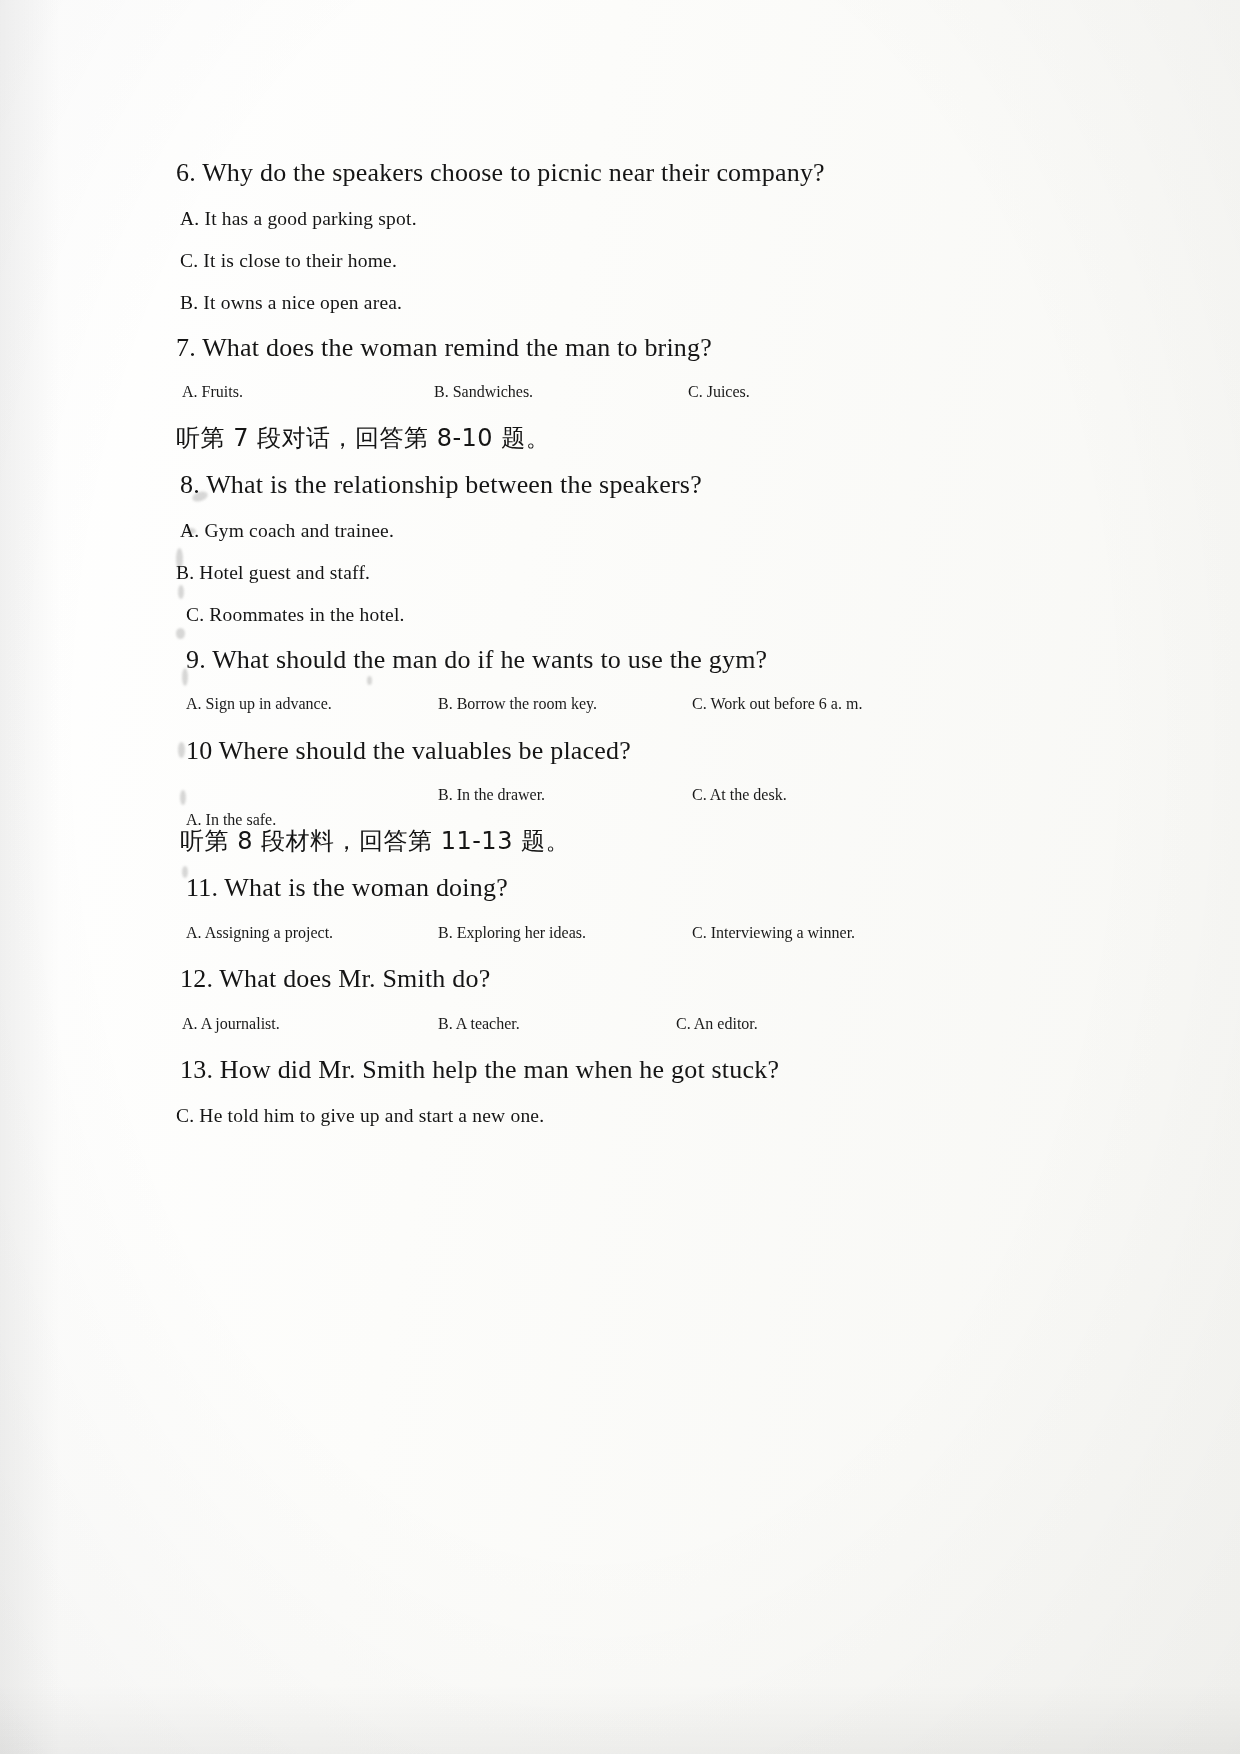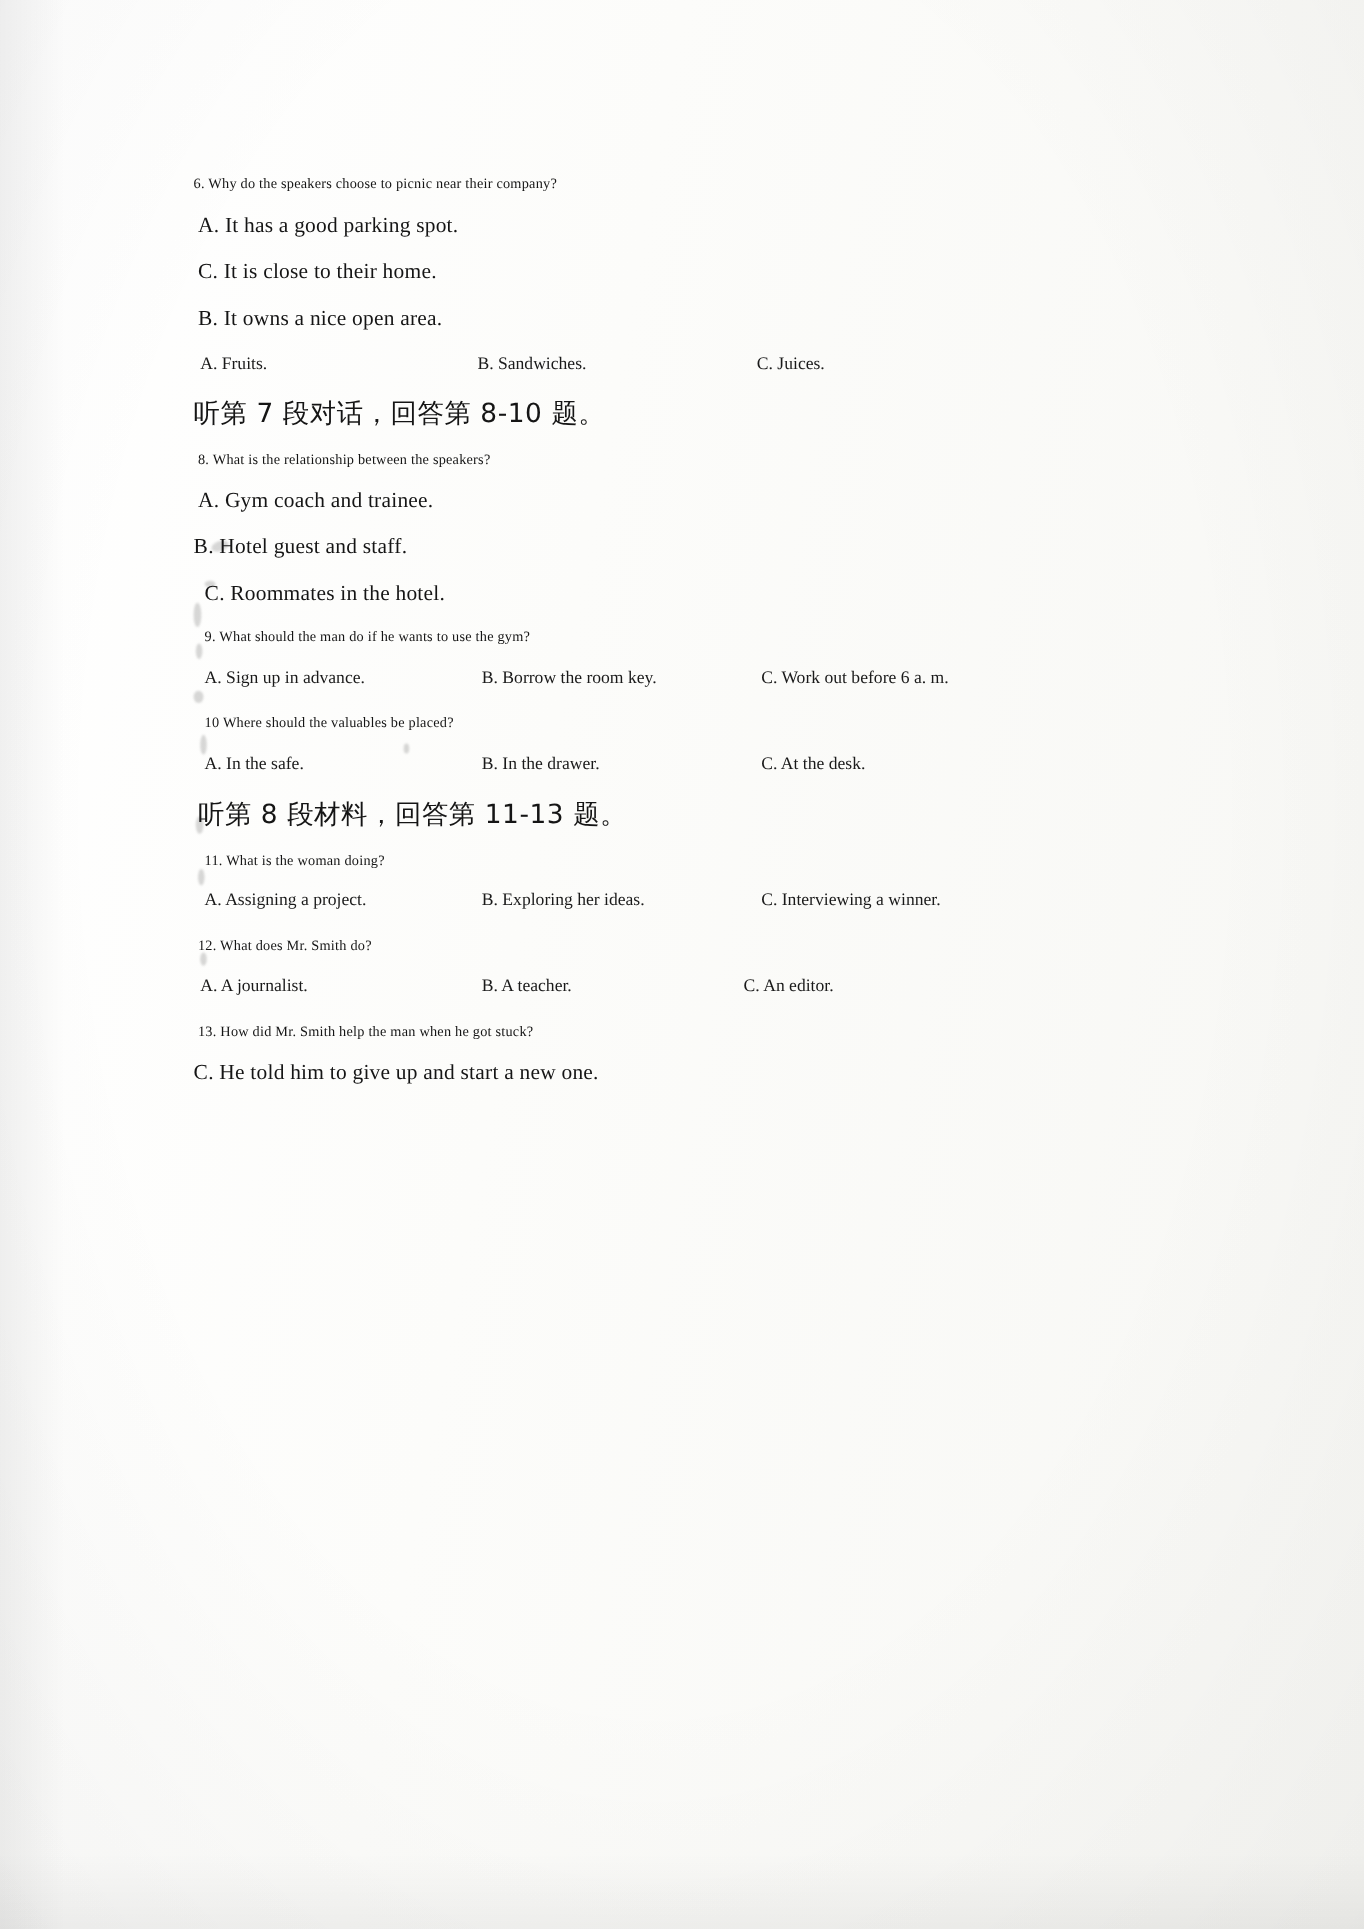--- a/index.html
+++ b/index.html
@@ -31,21 +31,21 @@
   }
   .line {
     font-size: 19.5px;
     line-height: 1.0;
     letter-spacing: 0.2px;
     margin: 0 0 22.5px 0;
     white-space: nowrap;
     color: #151515;
   }
   .q {
-    font-size: 13px;
+    font-size: 26px;
   }
   .opt-row {
     position: relative;
     height: 20px;
     margin: 0 0 22.5px 0;
   }
   .opt-row span {
     position: absolute;
     top: 0;
     font-size: 16px;
@@ -103,20 +103,21 @@
   <div class="smudge" style="left:182px; top:866px; width:6px; height:12px;"></div>
   <div class="smudge" style="left:367px; top:676px; width:5px; height:9px;"></div>
 
   <div class="content">
 
     <p class="line q">6. Why do the speakers choose to picnic near their company?</p>
     <p class="line indent1">A. It has a good parking spot.</p>
     <p class="line indent1">C. It is close to their home.</p>
     <p class="line indent1">B. It owns a nice open area.</p>
 
+    <p class="line q">7. What does the woman remind the man to bring?</p>
     <div class="opt-row">
       <span class="opt-a">A. Fruits.</span>
       <span class="opt-b">B. Sandwiches.</span>
       <span class="opt-c">C. Juices.</span>
     </div>
 
     <p class="line cn">听第 7 段对话，回答第 8-10 题。</p>
 
     <p class="line q indent1">8. What is the relationship between the speakers?</p>
     <p class="line indent1">A. Gym coach and trainee.</p>
@@ -125,21 +126,21 @@
 
     <p class="line q indent2">9. What should the man do if he wants to use the gym?</p>
     <div class="opt-row">
       <span class="opt-a" style="left:10px;">A. Sign up in advance.</span>
       <span class="opt-b-wide">B. Borrow the room key.</span>
       <span class="opt-c-wide">C. Work out before 6 a. m.</span>
     </div>
 
     <p class="line q indent2">10  Where should the valuables be placed?</p>
     <div class="opt-row">
-      <span class="opt-a" style="left:10px;">A. In the safe.</span>
+      <span class="opt-a" style="left:10px;margin-top:25px;">A. In the safe.</span>
       <span class="opt-b-wide">B. In the drawer.</span>
       <span class="opt-c-wide">C. At the desk.</span>
     </div>
 
     <p class="line cn indent1">听第 8 段材料，回答第 11-13 题。</p>
 
     <p class="line q indent2">11. What is the woman doing?</p>
     <div class="opt-row">
       <span class="opt-a" style="left:10px;">A. Assigning a project.</span>
       <span class="opt-b-wide">B. Exploring her ideas.</span>

